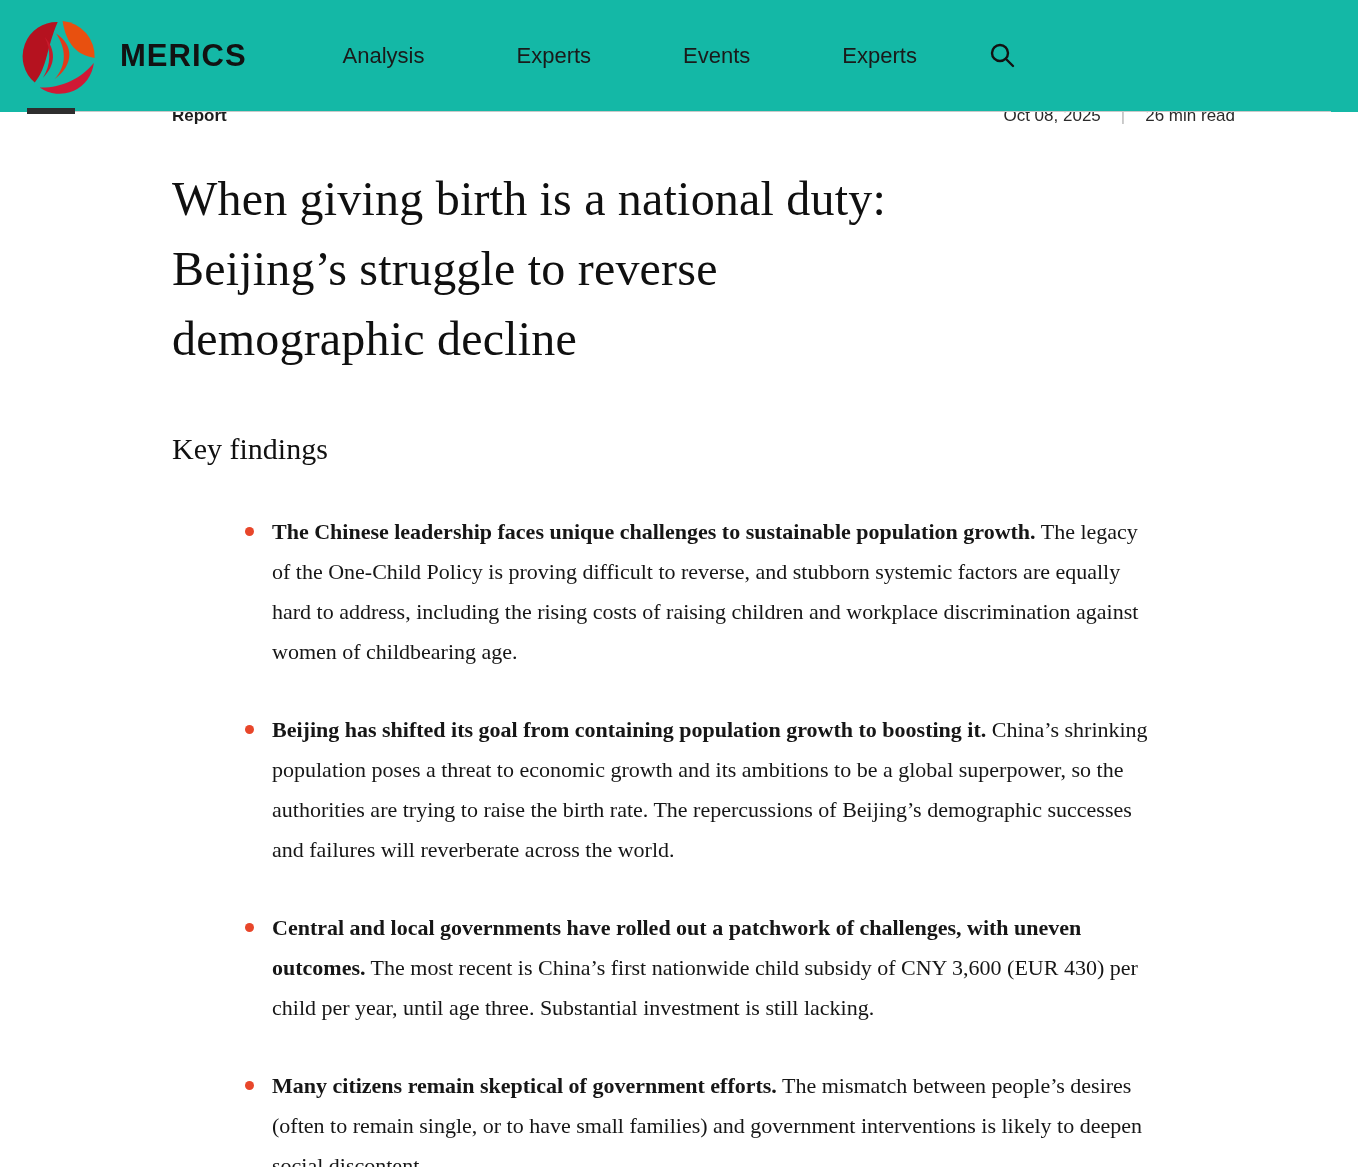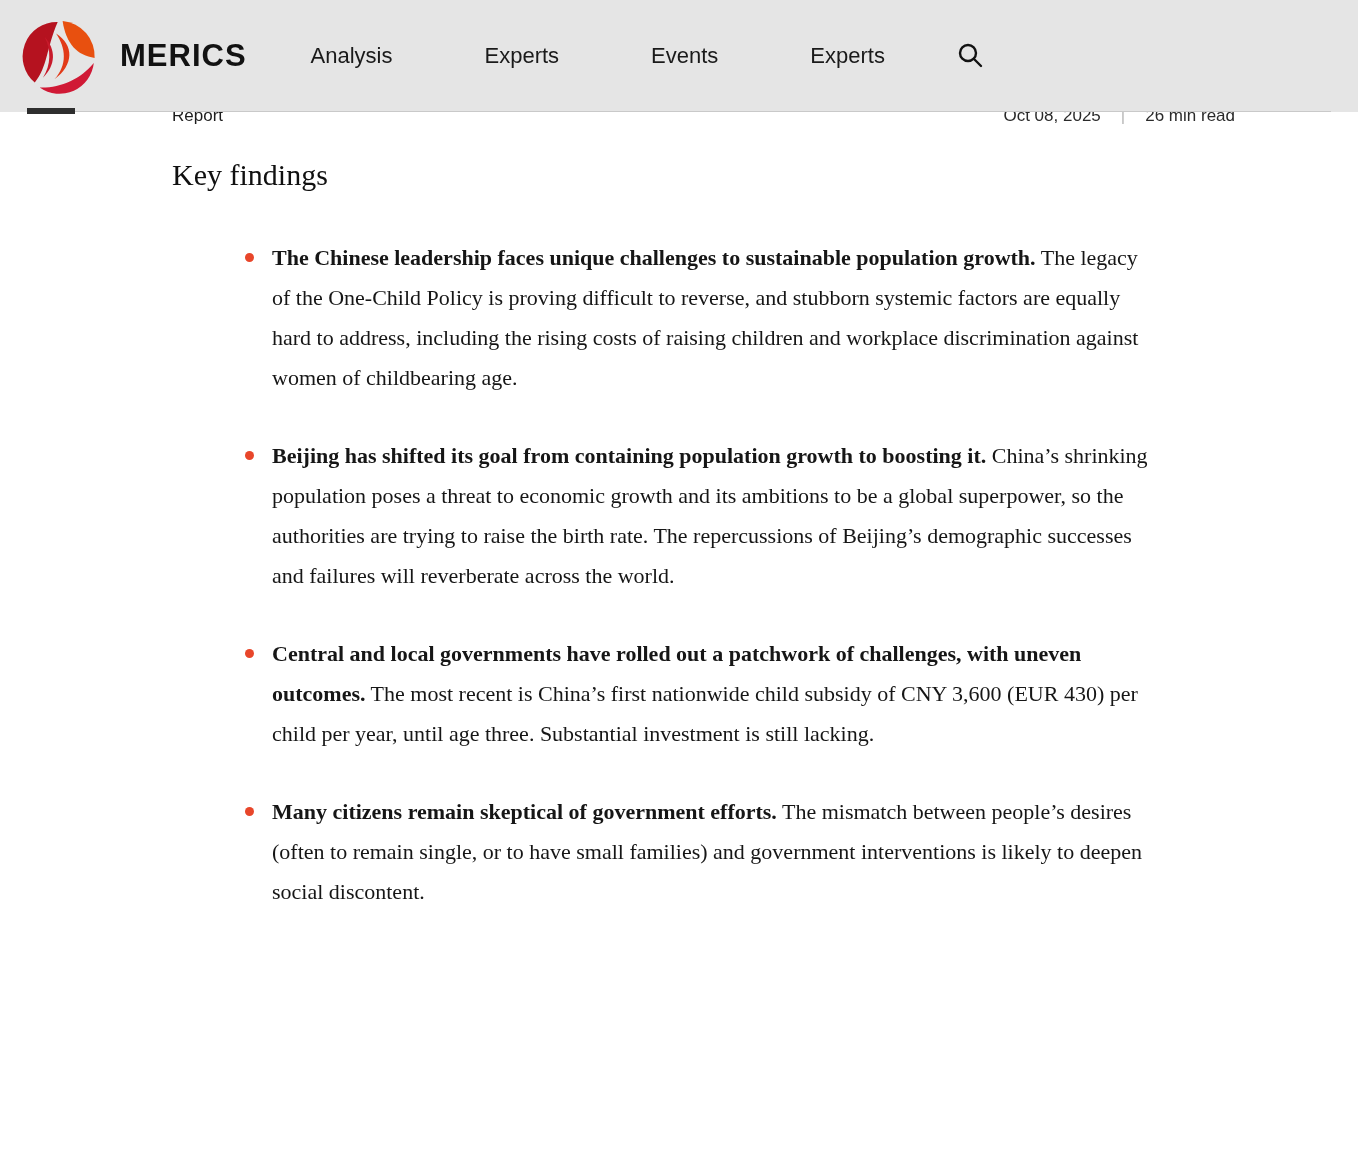--- a/index.html
+++ b/index.html
@@ -11,21 +11,21 @@
     font-family: "Liberation Serif", serif;
     color: #141414;
   }
 
   
   .site-header {
     position: absolute;
     top: 0; left: 0;
     width: 1358px;
     height: 112px;
-    background: #e5e5e5;
+    background: #14b8a6;
     z-index: 10;
   }
   .header-inner {
     display: flex;
     align-items: center;
     height: 100%;
     padding-left: 20px;
   }
   .brand {
     display: flex;
@@ -39,21 +39,21 @@
     font-family: "Liberation Sans", sans-serif;
     font-size: 31px;
     font-weight: 700;
     letter-spacing: 1px;
     margin-left: 18px;
     color: #121212;
   }
   .main-nav {
     display: flex;
     align-items: center;
-    margin-left: 64px;
+    margin-left: 96px;
   }
   .main-nav a {
     font-family: "Liberation Sans", sans-serif;
     font-size: 22px;
     color: #1a1a1a;
     text-decoration: none;
     margin-right: 92px;
     cursor: pointer;
   }
   .search-btn {
@@ -90,34 +90,34 @@
   }
   .meta-row {
     display: flex;
     justify-content: space-between;
     align-items: baseline;
     padding-top: 106px;
     font-family: "Liberation Sans", sans-serif;
     font-size: 17px;
     color: #1d1d1d;
   }
-  .meta-row .category { cursor: pointer; }
+  .meta-row .category { cursor: pointer; font-weight: bold; }
   .meta-right { display: flex; align-items: baseline; gap: 20px; color: #2a2a2a; }
   .meta-right .sep { color: #b7b7b7; }
 
   h1.article-title {
     margin-top: 38px;
     font-size: 48px;
     font-weight: 500;
     line-height: 70px;
     color: #101010;
     letter-spacing: 0.2px;
   }
   h2.section-heading {
-    margin-top: 32px;
+    margin-top: 58px;
     font-size: 30px;
     font-weight: 500;
     color: #101010;
   }
 
   ul.key-findings {
     list-style: none;
     margin-top: 46px;
     margin-left: 73px;
     width: 912px;
@@ -182,20 +182,25 @@
 
   <div class="meta-row">
     <span class="category">Report</span>
     <div class="meta-right">
       <span>Oct 08, 2025</span>
       <span class="sep">|</span>
       <span>26 min read</span>
     </div>
   </div>
 
+  <h1 class="article-title">
+    <div>When giving birth is a national duty:</div>
+    <div>Beijing’s struggle to reverse</div>
+    <div>demographic decline</div>
+  </h1>
 
   <h2 class="section-heading">Key findings</h2>
 
   <ul class="key-findings">
     <li>
       <span class="bullet-dot"></span>
       <span class="finding-lead">The Chinese leadership faces unique challenges to sustainable population growth.</span>
       <span class="finding-body">The legacy of the One-Child Policy is proving difficult to reverse, and stubborn systemic factors are equally hard to address, including the rising costs of raising children and workplace discrimination against women of childbearing age.</span>
     </li>
     <li>

